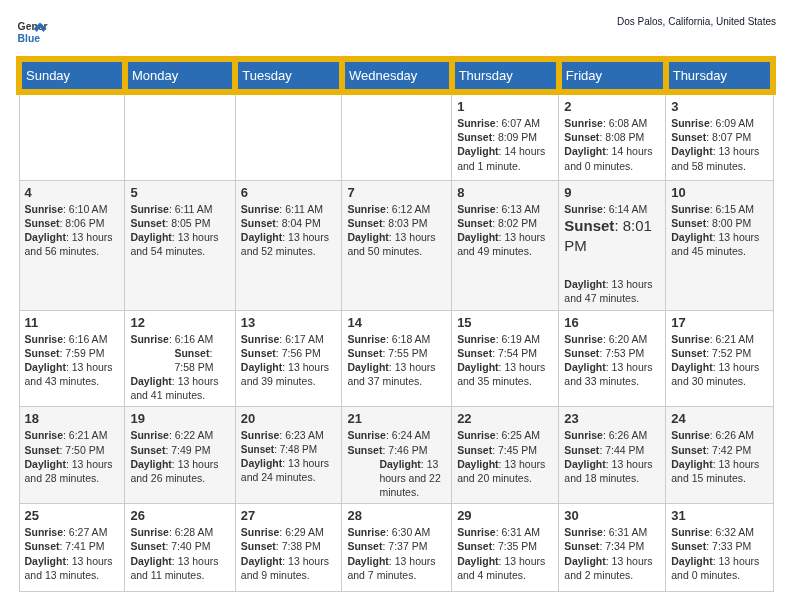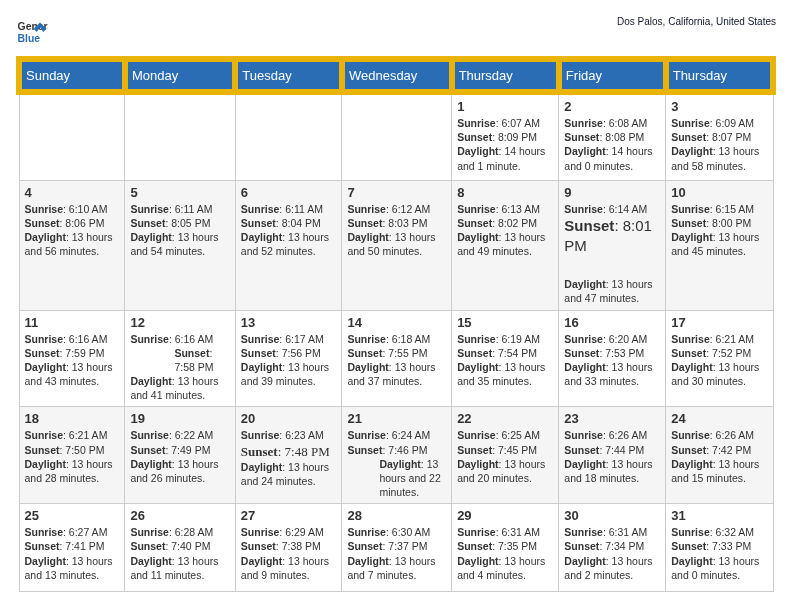--- a/index.html
+++ b/index.html
@@ -220,21 +220,21 @@
         </td>
         <td>
           <span class="day-num">19</span>
           <div style="line-height: 1.35; font-size: 10.5px;"><strong>Sunrise</strong>: 6:22 AM</div>
           <div style="line-height: 1.35; font-size: 10.5px;"><strong>Sunset</strong>: 7:49 PM</div>
           <div style="line-height: 1.35; font-size: 10.5px;"><strong>Daylight</strong>: 13 hours and 26 minutes.</div>
         </td>
         <td>
           <span class="day-num">20</span>
           <div style="line-height: 1.35; font-size: 10.5px;"><strong>Sunrise</strong>: 6:23 AM</div>
-          <div style="line-height: 1.35; font-size: 13px; font-family: Liberation Serif, serif;"><strong>Sunset</strong>: 7:48 PM</div>
+          <div style="line-height: 1.35; font-size: 10px;"><strong>Sunset</strong>: 7:48 PM</div>
           <div style="line-height: 1.35; font-size: 10.5px;"><strong>Daylight</strong>: 13 hours and 24 minutes.</div>
         </td>
         <td>
           <span class="day-num">21</span>
           <div style="line-height: 1.35; font-size: 10.5px;"><strong>Sunrise</strong>: 6:24 AM</div>
           <div style="line-height: 1.35; font-size: 10.5px;"><strong>Sunset</strong>: 7:46 PM</div>
           <div style="line-height: 1.35; font-size: 10.5px; margin-left: 32px;"><strong>Daylight</strong>: 13 hours and 22 minutes.</div>
         </td>
         <td>
           <span class="day-num">22</span>

